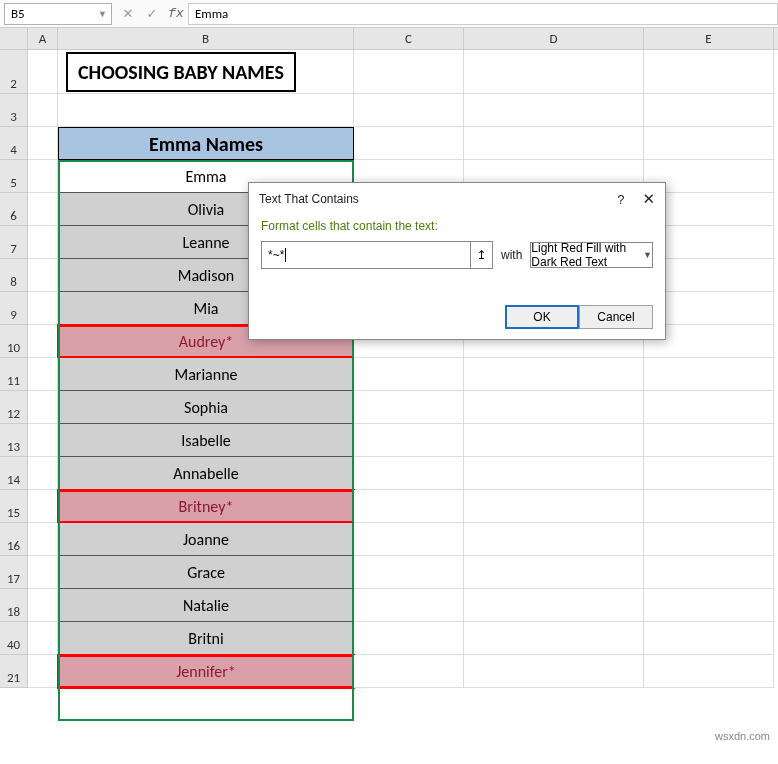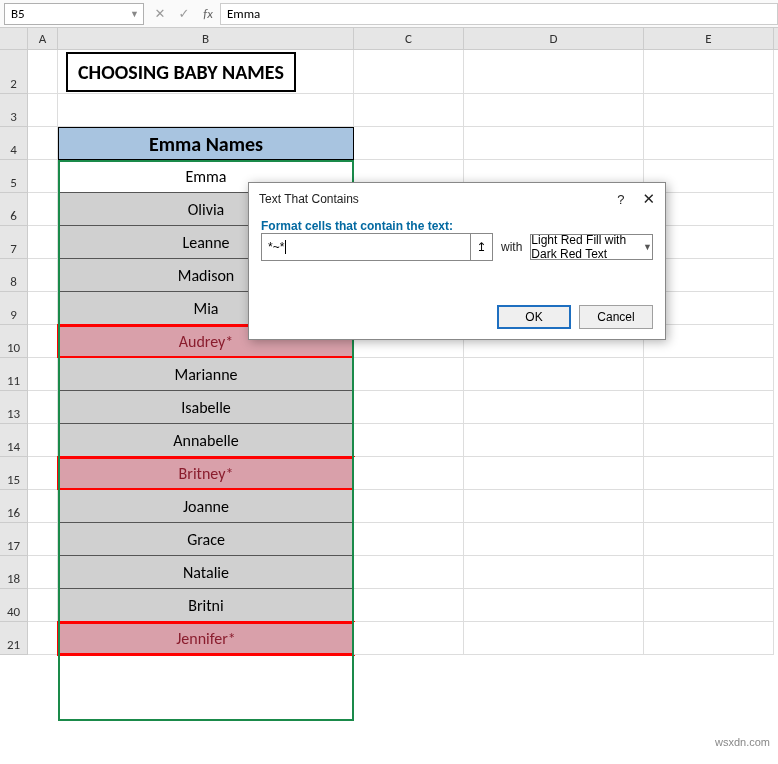--- a/index.html
+++ b/index.html
@@ -14,39 +14,39 @@
     }
     
     .formula-bar {
       display: flex;
       align-items: center;
       height: 28px;
       border-bottom: 1px solid #ccc;
       background: #fafafa;
     }
     .name-box {
-      width: 140px;
+      width: 108px;
       height: 22px;
       border: 1px solid #b0b0b0;
       background: #fff;
       display: flex;
       align-items: center;
       justify-content: space-between;
       padding: 0 4px 0 6px;
       margin: 0 4px;
       font-size: 13px;
     }
     .name-box .dd { color: #888; font-size: 9px; }
     .fb-btn {
       width: 24px;
       text-align: center;
       color: #999;
       font-size: 13px;
     }
-    .fx { font-style: italic; color: #666; }
+    .fx { font-style: italic; color: #666; font-family: Liberation Mono, monospace; }
     .formula-input {
       flex: 1;
       height: 22px;
       border: 1px solid #ccc;
       background: #fff;
       padding: 0 6px;
       font-size: 13px;
       display: flex;
       align-items: center;
     }
@@ -166,21 +166,21 @@
       align-items: center;
       justify-content: space-between;
       height: 32px;
       padding: 0 10px;
       color: #222;
     }
     .dialog-title .right { display:flex; gap:18px; align-items:center; }
     .dialog-title .q { font-size: 13px; }
     .dialog-title .x { font-size: 15px; }
     .dialog-body { padding: 4px 12px 0 12px; }
-    .dlg-label { font-weight: bold; color: #0369a1; margin-bottom: 0; }
+    .dlg-label { font-weight: normal; color: #4d7c0f; margin-bottom: 8px; }
     .dlg-row {
       display: flex;
       align-items: center;
       gap: 8px;
     }
     .dlg-input-wrap {
       width: 232px;
       height: 28px;
       border: 1px solid #888;
       display: flex;
@@ -215,37 +215,37 @@
       padding: 0 0;
       font-size: 12px;
       background: #fff;
     }
     .dlg-select .dd { font-size: 9px; color:#555;}
     .dlg-buttons {
       position: absolute;
       bottom: 10px;
       right: 12px;
       display: flex;
-      gap: 8px;
+      gap: 0;
       padding-left: 16px;
     }
     .btn {
       width: 74px;
       height: 24px;
       border: 1px solid #a0a0a0;
       background: #efefef;
       display:flex;align-items:center;justify-content:center;
       font-size: 12px;
     }
     .btn.primary {
       border: 2px solid #1e6fc0;
     }
     .watermark {
       position: absolute;
-      bottom: 16px;
+      bottom: 22px;
       right: 8px;
       font-size: 11px;
       color: #888;
       font-family: Arial, sans-serif;
     }
   </style>
 </head>
 <body>
 
 <div class="formula-bar">
@@ -369,20 +369,30 @@
           <div class="rowh">11</div>
           <div class="cell colA blank"></div>
           <div class="cell colB name-cell">
             <div class="inner">Marianne</div>
           </div>
           <div class="cell colC blank"></div>
           <div class="cell colD blank"></div>
           <div class="cell colE blank"></div>
         </div>
         <div class="row">
+          <div class="rowh">12</div>
+          <div class="cell colA blank"></div>
+          <div class="cell colB name-cell">
+            <div class="inner">Sophia</div>
+          </div>
+          <div class="cell colC blank"></div>
+          <div class="cell colD blank"></div>
+          <div class="cell colE blank"></div>
+        </div>
+        <div class="row">
           <div class="rowh">13</div>
           <div class="cell colA blank"></div>
           <div class="cell colB name-cell">
             <div class="inner">Isabelle</div>
           </div>
           <div class="cell colC blank"></div>
           <div class="cell colD blank"></div>
           <div class="cell colE blank"></div>
         </div>
         <div class="row">

